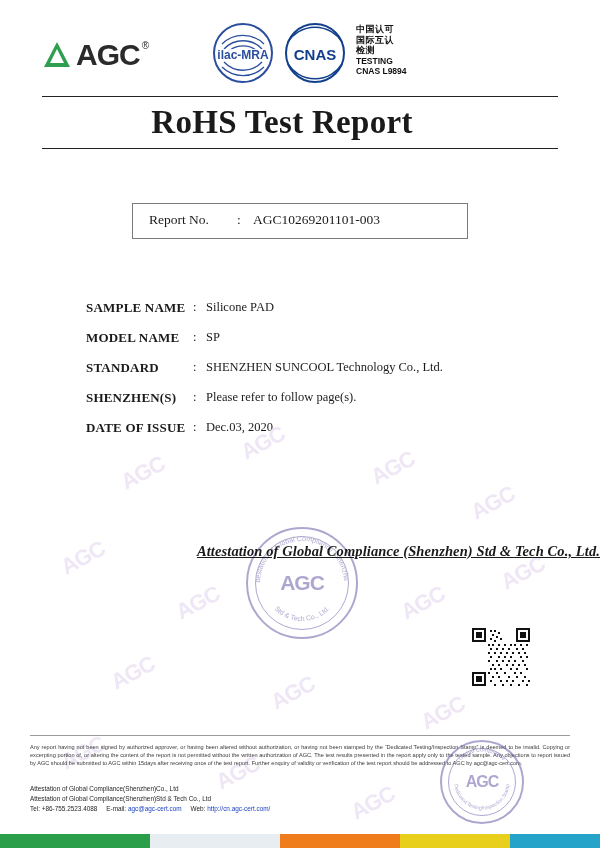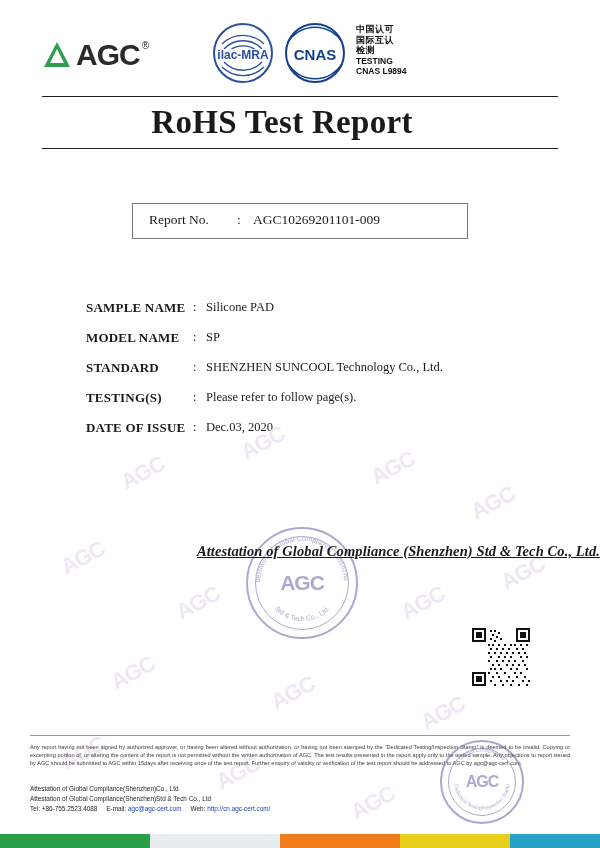--- a/index.html
+++ b/index.html
@@ -344,41 +344,41 @@
     </div>
   </div>
 
   <div class="title-rule-top"></div>
   <div class="doc-title">RoHS Test Report</div>
   <div class="title-rule-bottom"></div>
 
   <div class="report-box">
     <span class="report-label">Report No.</span>
     <span class="report-colon">:</span>
-    <span class="report-value">AGC10269201101-009</span>
+    <span class="report-value">AGC10269201101-003</span>
   </div>
 
   <div class="fields">
     <div class="field-row">
       <span class="field-label">SAMPLE NAME</span>
       <span class="field-colon">:</span>
       <span class="field-value">Silicone PAD</span>
     </div>
     <div class="field-row">
       <span class="field-label">MODEL NAME</span>
       <span class="field-colon">:</span>
       <span class="field-value">SP</span>
     </div>
     <div class="field-row">
       <span class="field-label">STANDARD</span>
       <span class="field-colon">:</span>
       <span class="field-value">SHENZHEN  SUNCOOL  Technology Co., Ltd.</span>
     </div>
     <div class="field-row">
-      <span class="field-label">TESTING(S)</span>
+      <span class="field-label">SHENZHEN(S)</span>
       <span class="field-colon">:</span>
       <span class="field-value">Please refer to follow page(s).</span>
     </div>
     <div class="field-row">
       <span class="field-label">DATE OF ISSUE</span>
       <span class="field-colon">:</span>
       <span class="field-value">Dec.03, 2020</span>
     </div>
   </div>
 

